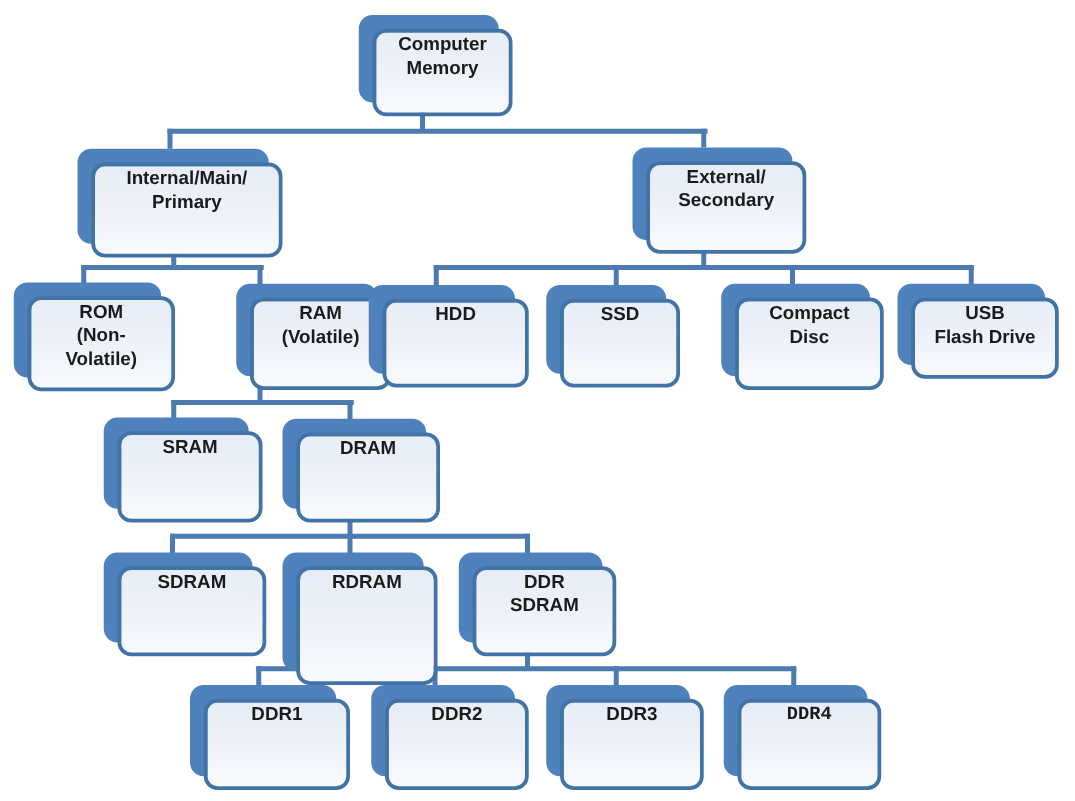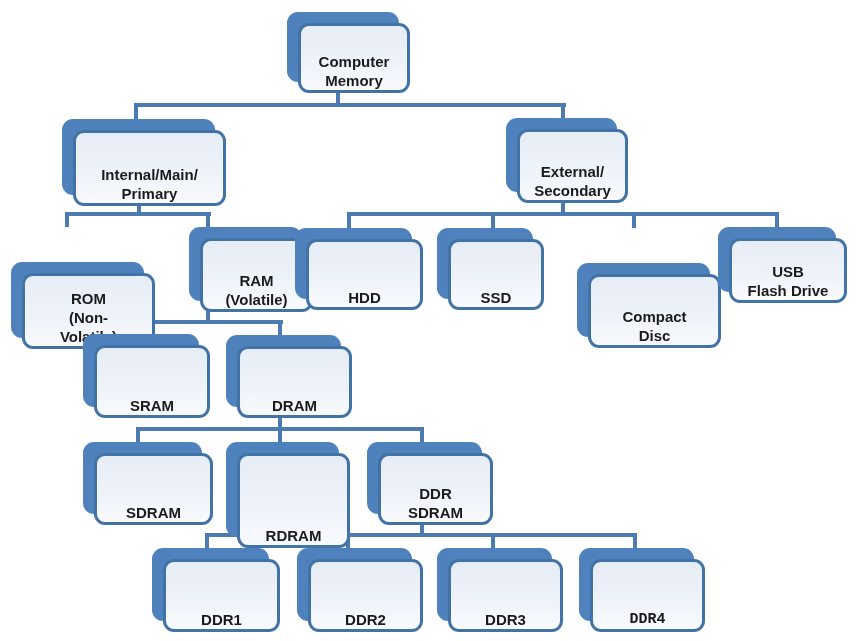--- a/index.html
+++ b/index.html
@@ -10,21 +10,21 @@
   .node { position:absolute; }
   .node .back {
     position:absolute; left:0; top:0; right:11px; bottom:11px;
     background:#4f81bd; border-radius:11px;
   }
   .node .front {
     position:absolute; left:11px; top:11px; right:0; bottom:0;
     box-sizing:border-box;
     background:linear-gradient(180deg,#e7edf6 0%,#eef2f9 55%,#f8fafd 100%);
     border:3px solid #4173a6; border-radius:11px;
-    display:flex; align-items:flex-end; justify-content:center;
+    display:flex; align-items:flex-start; justify-content:center;
   }
   .node .front .lbl {
     white-space:pre-line; text-align:center;
     font-weight:bold; font-size:15px; line-height:19px; color:#1b1b1b;
   }
   .line { position:absolute; background:#4b7bb0; }
 </style>
 </head>
 <body>
 
@@ -74,29 +74,29 @@
   </div>
 
   <div class="node" style="left:62px;top:119px;width:164px;height:87px;border-radius:32px;">
     <div class="back"></div>
     <div class="front">
         <span class="lbl">Internal/Main/
 Primary</span>
       </div>
   </div>
 
-  <div class="node" style="left:506px;top:118px;width:122px;height:85px;">
+  <div class="node" style="left:506px;top:118px;width:139px;height:85px;">
     <div class="back"></div>
     <div class="front">
         <span class="lbl">External/
 Secondary</span>
       </div>
   </div>
 
-  <div class="node" style="left:11px;top:226px;width:144px;height:87px;margin-top:36px;">
+  <div class="node" style="left:11px;top:226px;width:129px;height:87px;">
     <div class="back"></div>
     <div class="front">
         <span class="lbl">ROM
 (Non-
 Volatile)</span>
       </div>
   </div>
 
   <div class="node" style="left:152px;top:227px;width:124px;height:85px;margin-left:37px;">
     <div class="back"></div>
@@ -113,21 +113,21 @@
       </div>
   </div>
 
   <div class="node" style="left:437px;top:228px;width:107px;height:82px;">
     <div class="back"></div>
     <div class="front">
         <span class="lbl">SSD</span>
       </div>
   </div>
 
-  <div class="node" style="left:577px;top:227px;width:144px;height:85px;margin-top:36px;">
+  <div class="node" style="left:577px;top:227px;width:130px;height:85px;">
     <div class="back"></div>
     <div class="front">
         <span class="lbl">Compact
 Disc</span>
       </div>
   </div>
 
   <div class="node" style="left:718px;top:227px;width:129px;height:76px;">
     <div class="back"></div>
     <div class="front">

